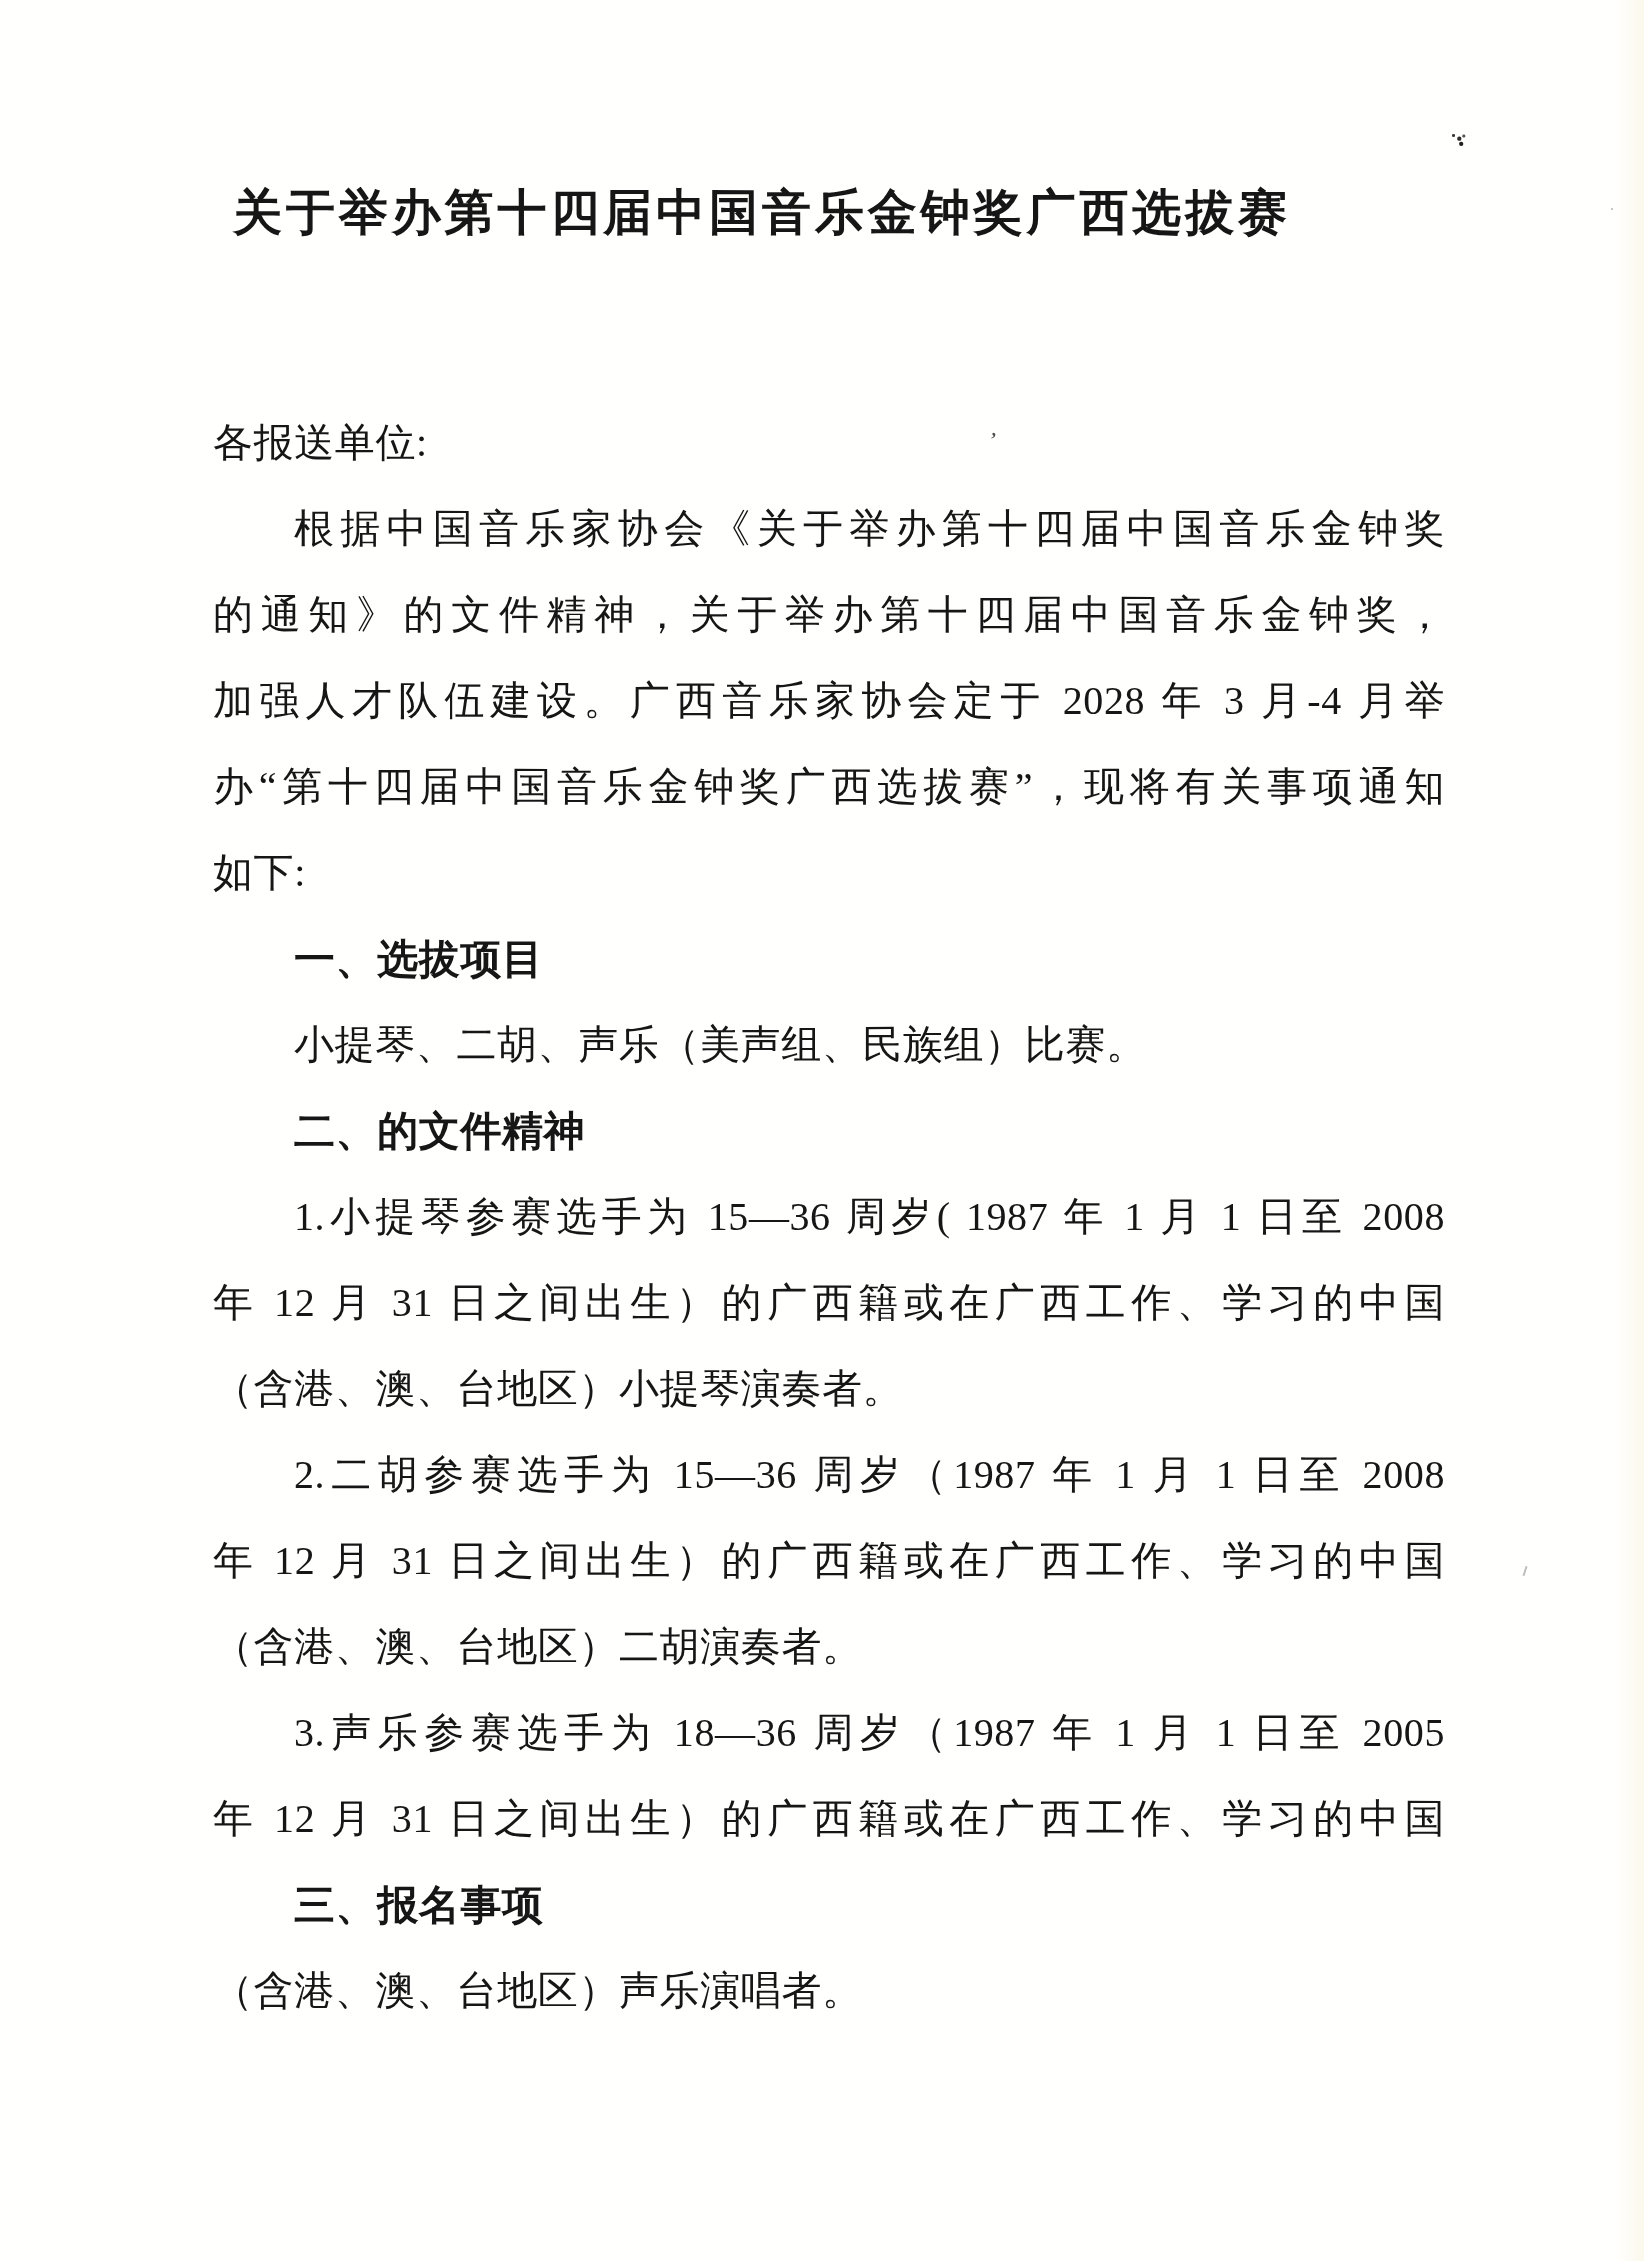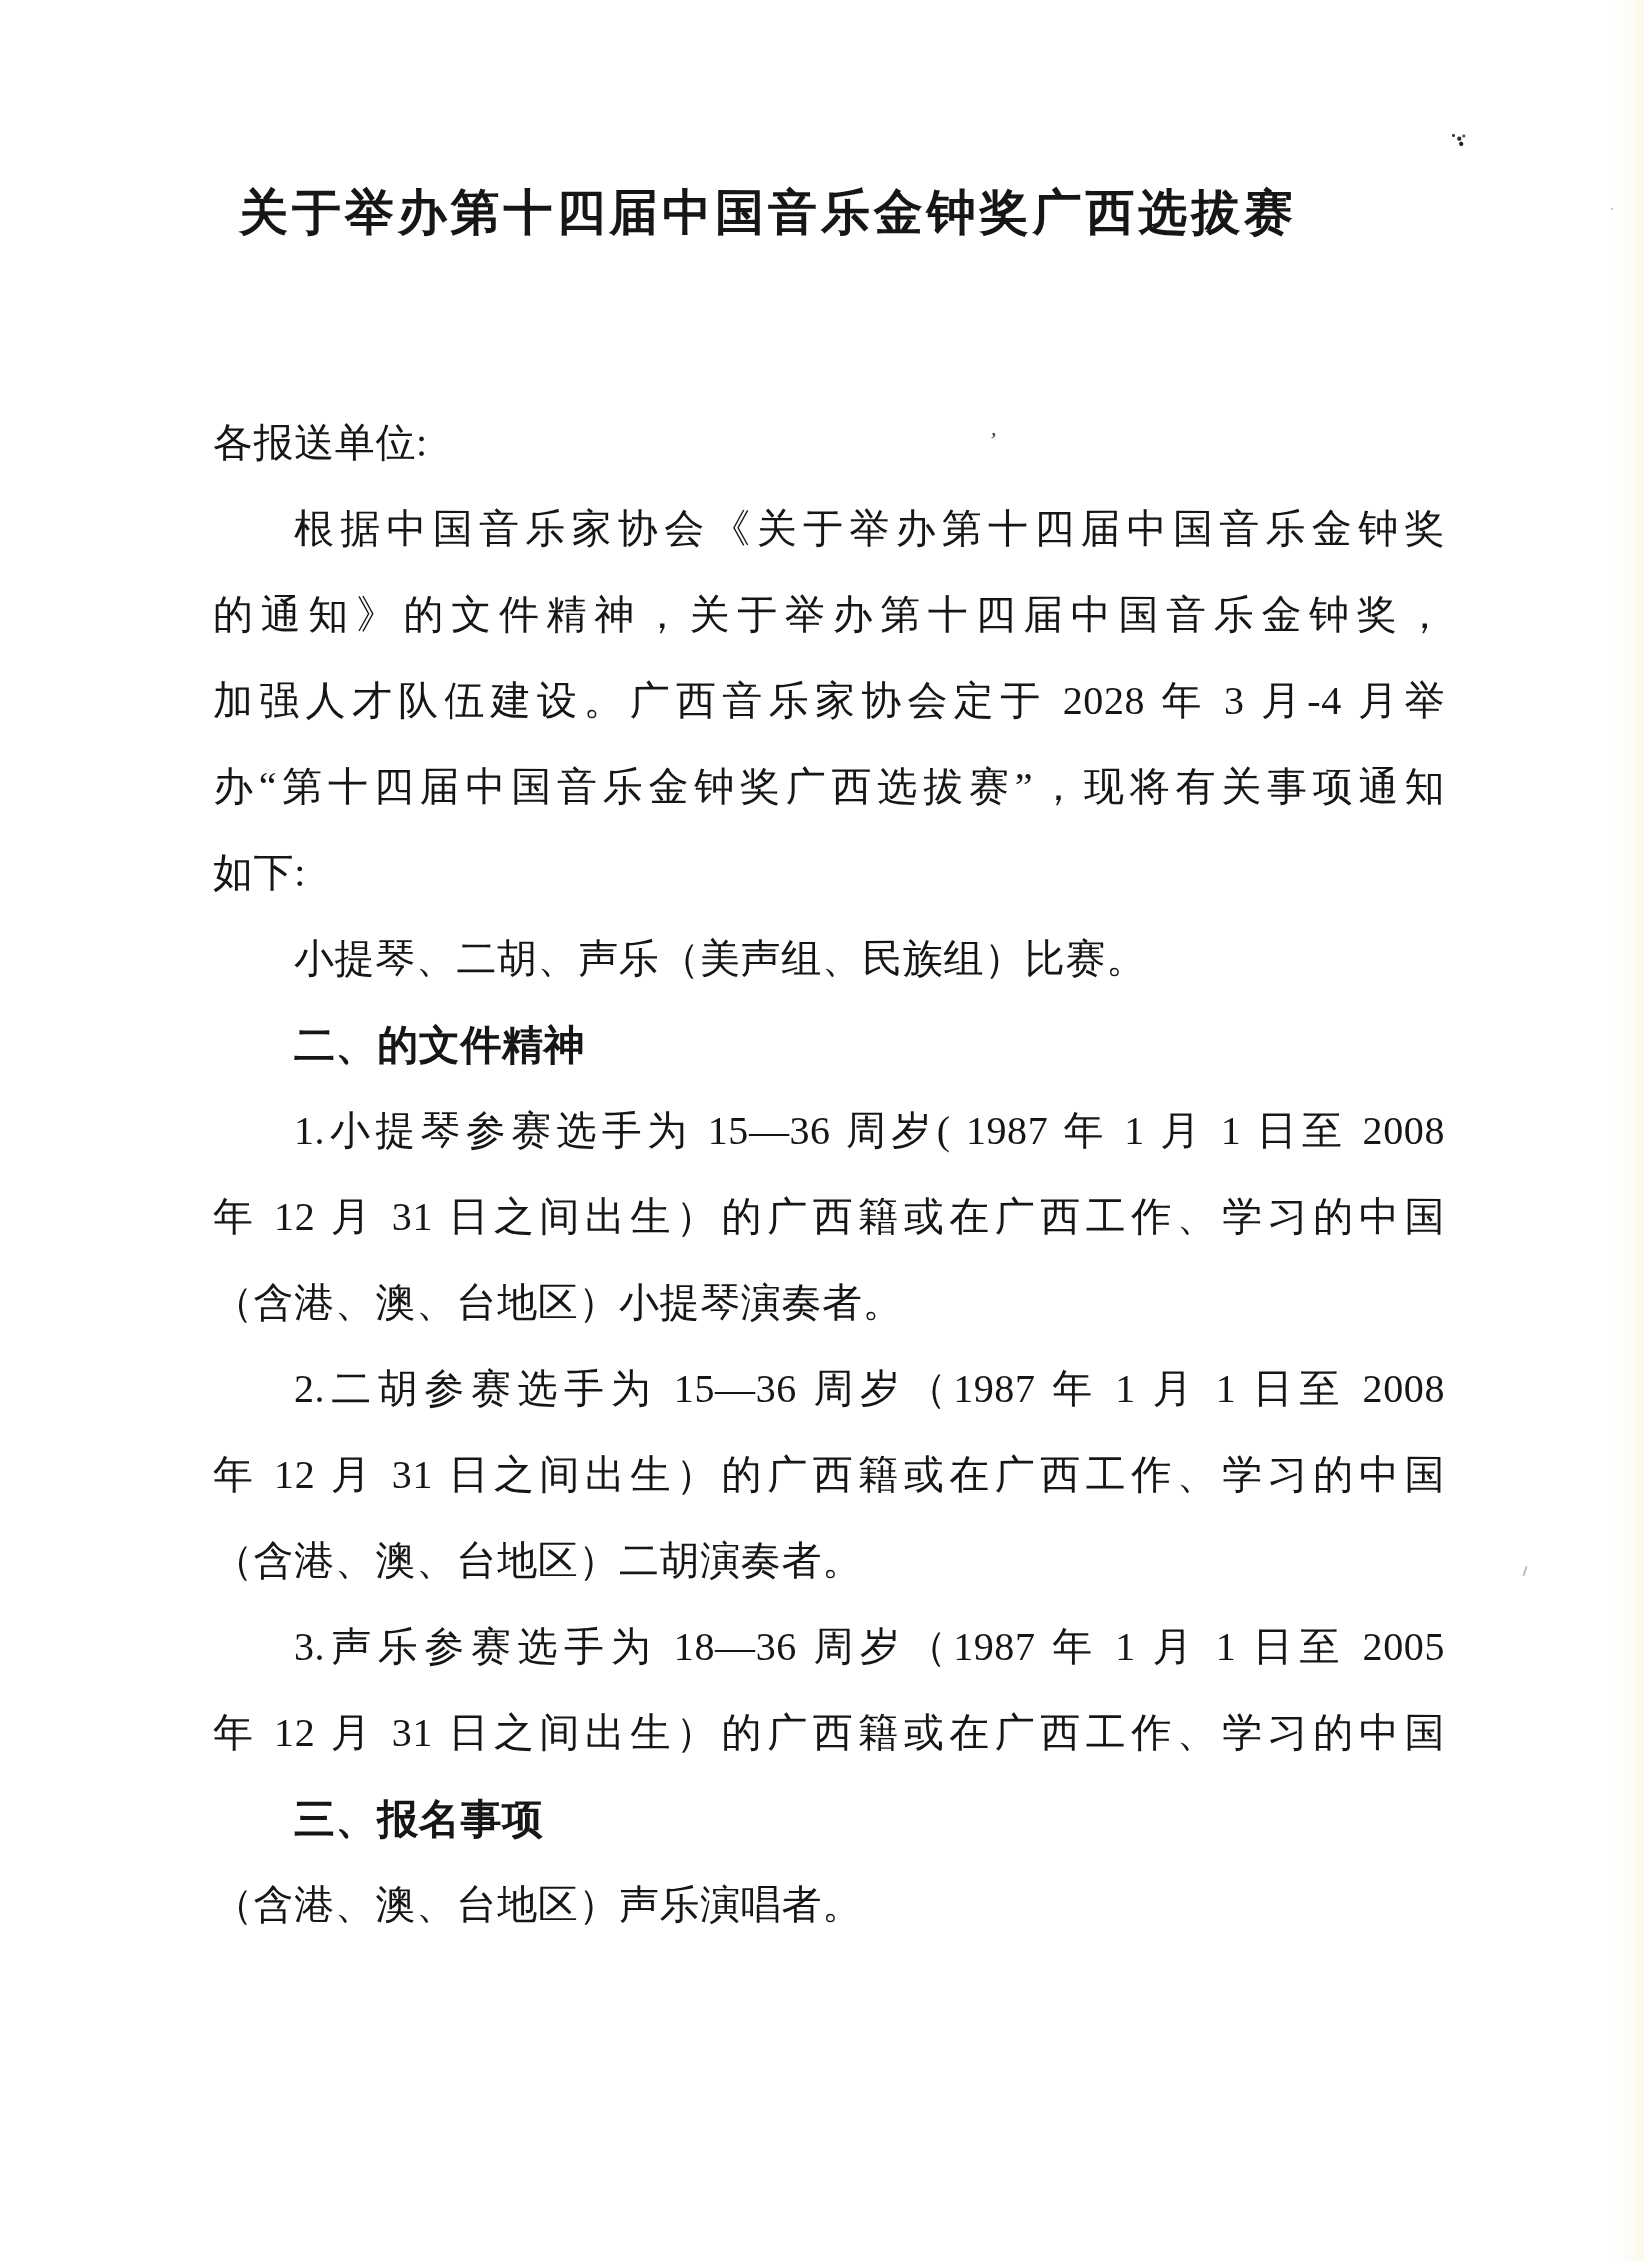--- a/index.html
+++ b/index.html
@@ -12,21 +12,21 @@
     color:#161616;
     font-family:"Liberation Serif","DejaVu Serif",serif;
   }
   
   .edge-tint{
     position:absolute;top:0;right:0;width:30px;height:100%;
     background:linear-gradient(to left, rgba(246,240,214,0.45), rgba(246,240,214,0));
     pointer-events:none;
   }
   .title-block{
-    position:absolute;left:91px;top:164px;width:1354px;
+    position:absolute;left:85px;top:164px;width:1354px;
     text-align:center;
     font-family:"Liberation Sans","DejaVu Sans",sans-serif;
     font-weight:700;
     font-size:49px;
     letter-spacing:3.9px;
   }
   .title-line{line-height:97px;}
   .title-line + .title-line{margin-top:18px;}
   .body-block{
     position:absolute;left:213px;top:400px;width:1232px;
@@ -89,20 +89,21 @@
   <div class="body-block">
 
     <div class="line">各报送单位:</div>
 
     <div class="line just indent">根据中国音乐家协会《关于举办第十四届中国音乐金钟奖</div>
     <div class="line just">的通知》的文件精神，关于举办第十四届中国音乐金钟奖，</div>
     <div class="line just">加强人才队伍建设。广西音乐家协会定于 2028 年 3 月-4 月举</div>
     <div class="line just">办“第十四届中国音乐金钟奖广西选拔赛”，现将有关事项通知</div>
     <div class="line">如下:</div>
 
+    <div class="line heading indent">一、选拔项目</div>
     <div class="line indent">小提琴、二胡、声乐（美声组、民族组）比赛。</div>
 
     <div class="line heading indent">二、的文件精神</div>
 
     <div class="line just indent">1.小提琴参赛选手为 15—36 周岁( 1987 年 1 月 1 日至 2008</div>
     <div class="line just">年 12 月 31 日之间出生）的广西籍或在广西工作、学习的中国</div>
     <div class="line">（含港、澳、台地区）小提琴演奏者。</div>
 
     <div class="line just indent">2.二胡参赛选手为 15—36 周岁（1987 年 1 月 1 日至 2008</div>
     <div class="line just">年 12 月 31 日之间出生）的广西籍或在广西工作、学习的中国</div>

